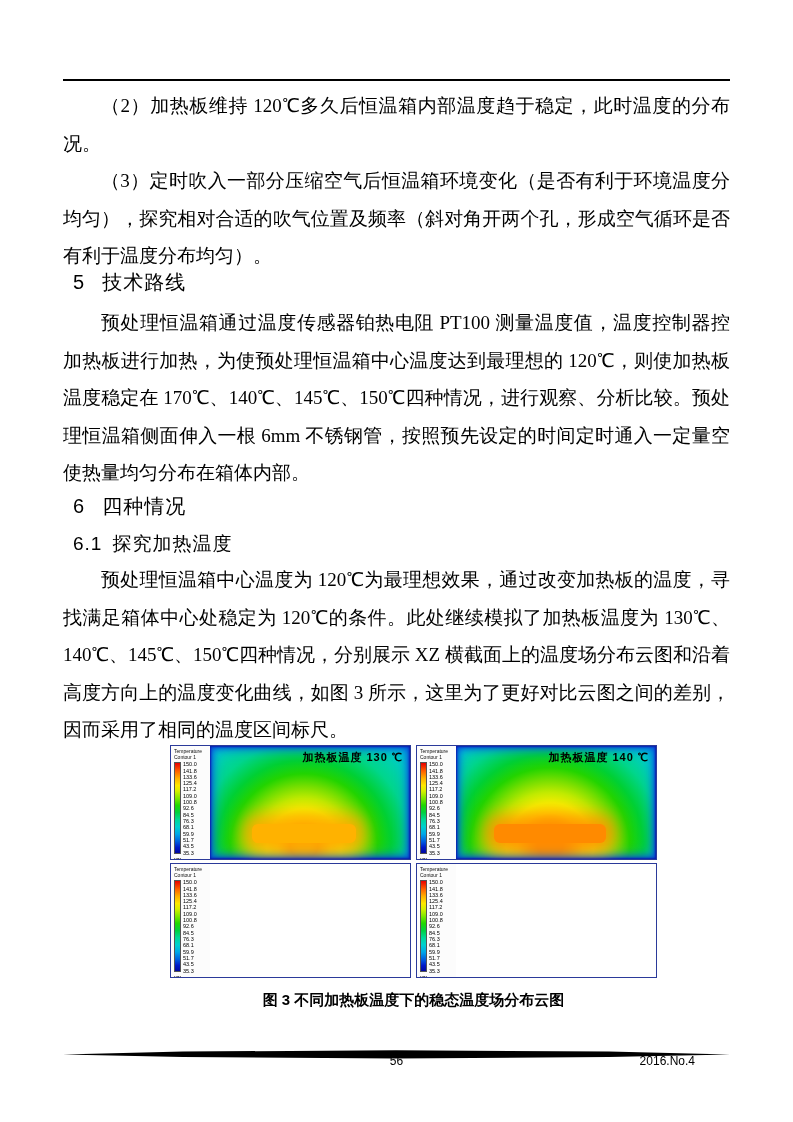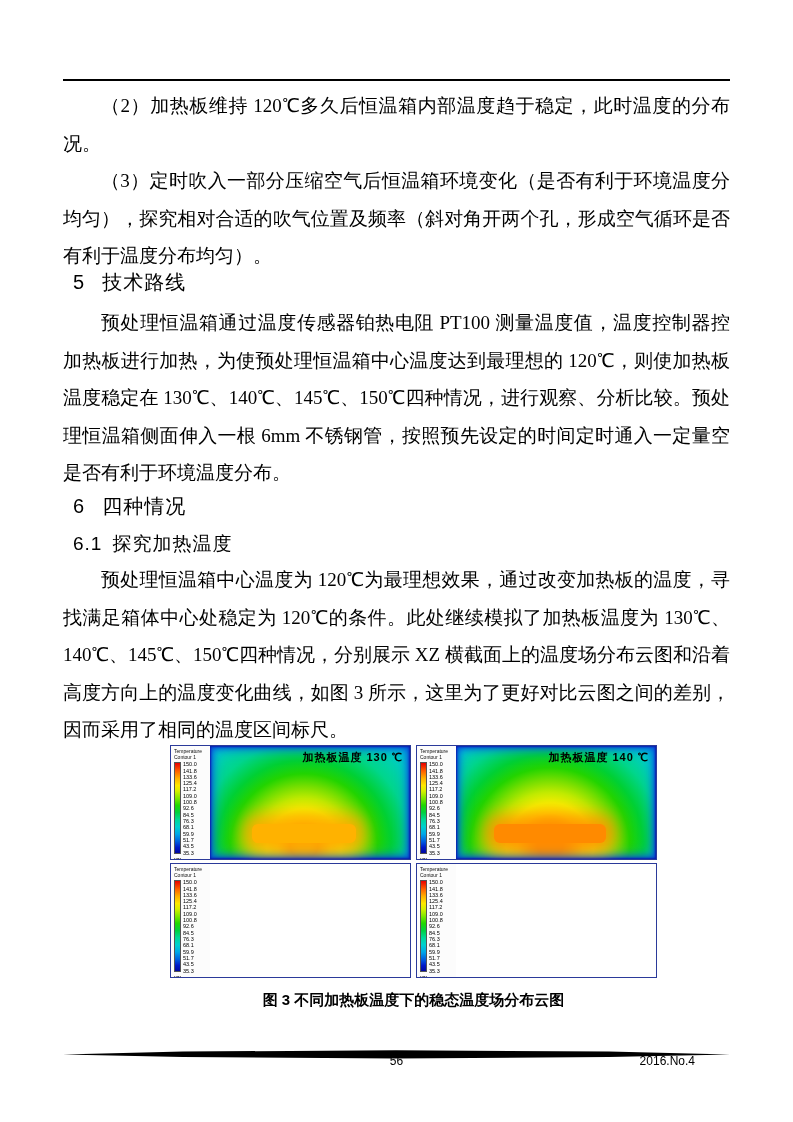--- a/index.html
+++ b/index.html
@@ -90,23 +90,23 @@
     <div class="bline">有利于温度分布均匀）。</div>
   </div>
 
   <div class="sec sec-l1" style="top:267px">
     <span class="hnum">5</span><span>技术路线</span>
   </div>
 
   <div class="para" style="top:304px">
     <div class="bline jfull indent">预处理恒温箱通过温度传感器铂热电阻 PT100 测量温度值，温度控制器控制</div>
     <div class="bline jfull">加热板进行加热，为使预处理恒温箱中心温度达到最理想的 120℃，则使加热板</div>
-    <div class="bline jfull">温度稳定在 130℃、140℃、145℃、150℃四种情况，进行观察、分析比较。预处</div>
+    <div class="bline jfull">温度稳定在 170℃、140℃、145℃、150℃四种情况，进行观察、分析比较。预处</div>
     <div class="bline jfull">理恒温箱侧面伸入一根 6mm 不锈钢管，按照预先设定的时间定时通入一定量空气，</div>
-    <div class="bline">是否有利于环境温度分布。</div>
+    <div class="bline">使热量均匀分布在箱体内部。</div>
   </div>
 
   <div class="sec sec-l1" style="top:491px">
     <span class="hnum">6</span><span>四种情况</span>
   </div>
 
   <div class="sec sec-l2" style="top:530px">
     <span class="hnum-sm">6.1</span><span>探究加热温度</span>
   </div>
 

